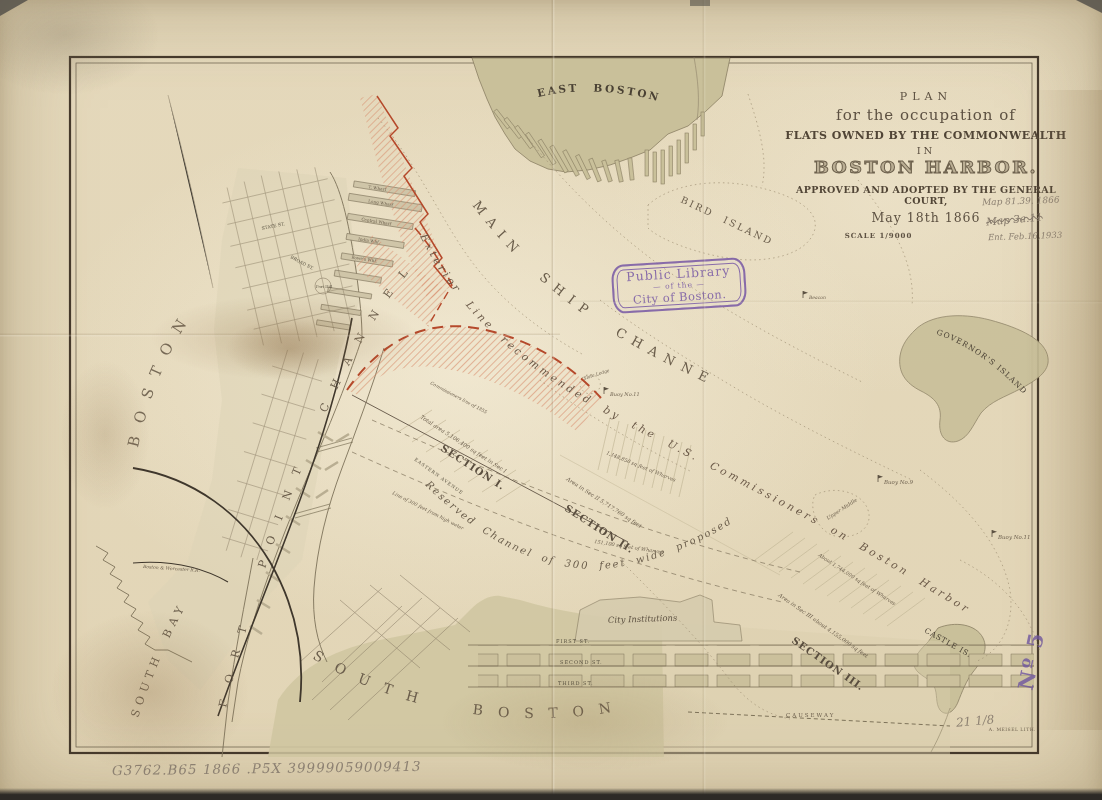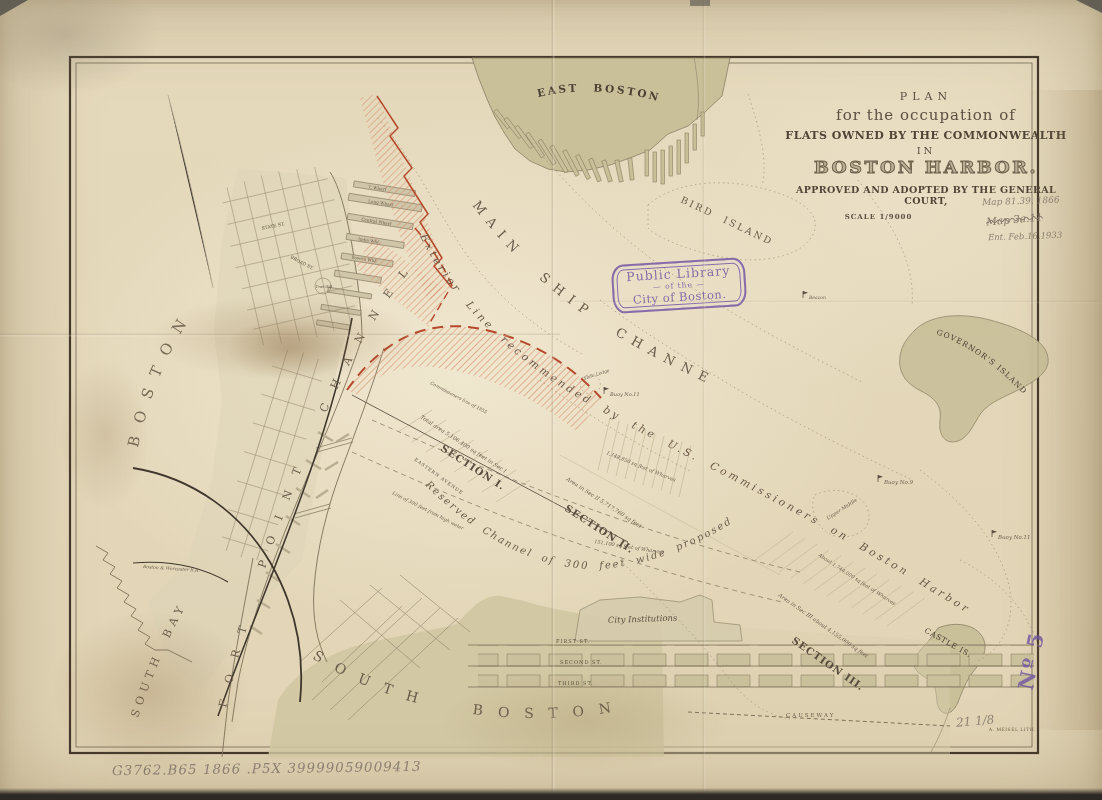--- a/index.html
+++ b/index.html
@@ -304,20 +304,21 @@
 </svg>
 
 
 <div id="titleblock" class="abs">
   <div id="t-plan">PLAN</div>
   <div id="t-occ">for the occupation of</div>
   <div id="t-flats">FLATS OWNED BY THE COMMONWEALTH</div>
   <div id="t-in">IN</div>
   <div id="t-harbor">BOSTON HARBOR.</div>
   <div id="t-approved">APPROVED AND ADOPTED BY THE GENERAL COURT,</div>
+  <div id="t-date">May 18th 1866</div>
   <div id="t-scale">SCALE 1/9000</div>
 </div>
 
 
 <div id="ms1" class="abs pencil">Map 81.39. 1866</div>
 <div id="ms2" class="abs pencil">Map 3a.11</div>
 <div id="ms3" class="abs pencil">Ent. Feb.16,1933</div>
 <div id="ms-cat" class="abs pencil">G3762.B65 1866 .P5X 39999059009413</div>
 <div id="ms-measure" class="abs pencil">21 1/8</div>
 

